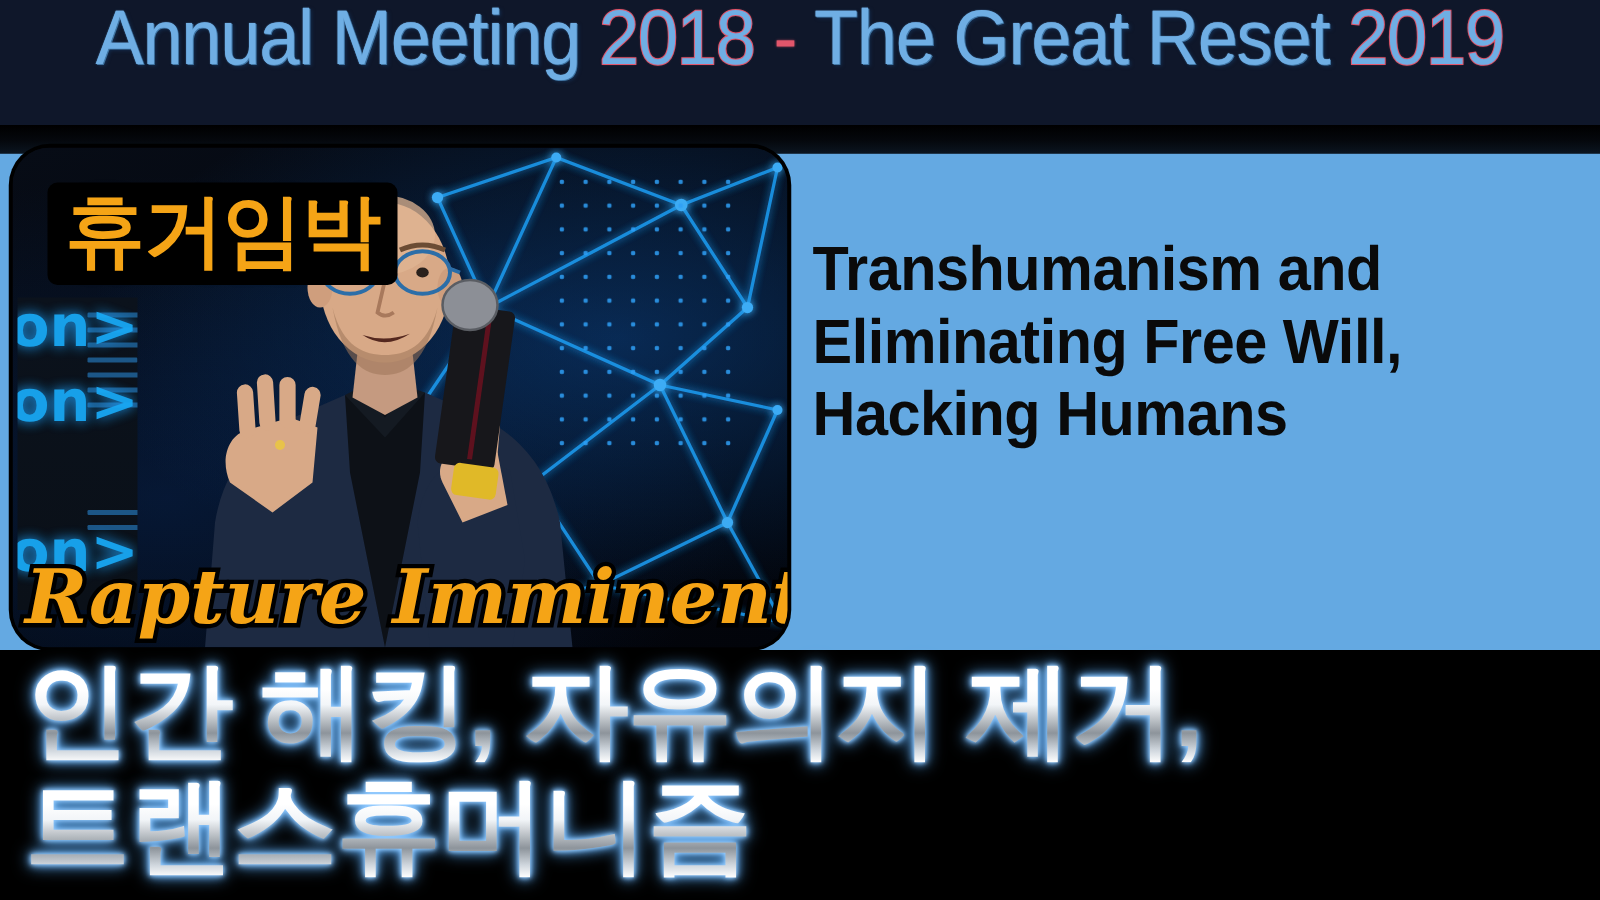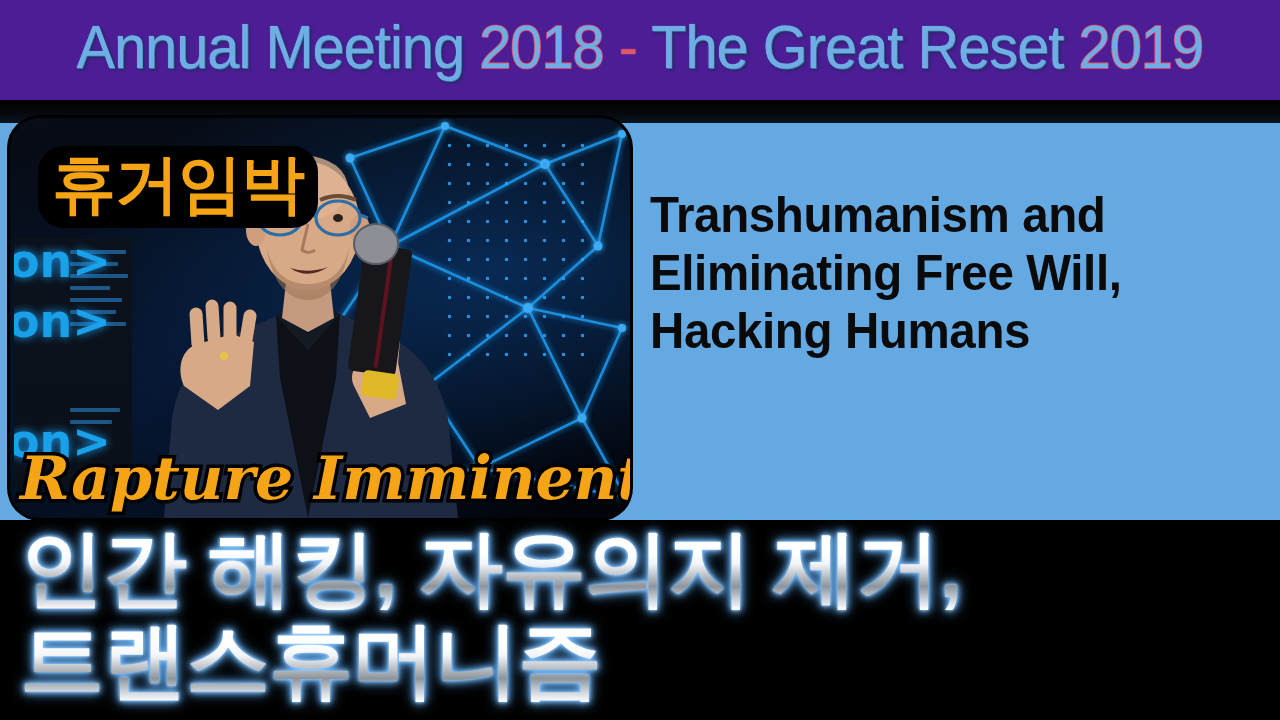--- a/index.html
+++ b/index.html
@@ -5,22 +5,22 @@
   html,body{margin:0;padding:0;background:#000;}
   body{
     width:1280px;height:720px;overflow:hidden;position:relative;
     font-family:"Liberation Sans","DejaVu Sans",sans-serif;
     background:#000;
   }
 
   
   #title-bar{
     position:absolute;left:0;top:0;width:1280px;height:100px;
-    background:#4c1d95;
-    display:flex;align-items:center;justify-content:center;
+    background:#0f172a;
+    display:flex;justify-content:center;
     white-space:nowrap;
   }
   #title-line{
     font-size:62px;font-weight:400;
     letter-spacing:-1px;
     transform:scaleX(0.93);
     transform-origin:center center;
     line-height:1;
     padding-bottom:6px;
   }
@@ -80,21 +80,21 @@
   
   .dots{
     position:absolute;left:430px;top:18px;width:150px;height:230px;
     background-image:radial-gradient(#2f9ff5 1.6px, rgba(0,0,0,0) 2.1px);
     background-size:19px 19px;
     opacity:.85;
     filter:blur(.3px);
   }
   
   .code-screen{
-    position:absolute;left:4px;top:120px;width:118px;height:250px;
+    position:absolute;left:4px;top:120px;width:96px;height:250px;
     background:linear-gradient(180deg,#0b121c 0%,#0a1018 100%);
     overflow:hidden;
   }
   .code-line{
     position:absolute;height:4px;border-radius:1px;
     background:#2b8fe0;opacity:.55;
   }
   .big-glyph{
     position:absolute;color:#19a9f5;font-weight:700;
     font-family:"DejaVu Sans",sans-serif;
@@ -105,21 +105,21 @@
   .figure{position:absolute;left:148px;top:0;width:330px;height:400px;}
 
   
   #overlay-korean{
     position:absolute;left:28px;top:28px;
     color:#F5A416;
     font-size:64px;font-weight:700;line-height:1;
     letter-spacing:-1px;
     padding:6px 14px 12px 14px;
     background:#000;
-    border-radius:26px;
+    border-radius:8px;
     text-shadow:0 0 6px #000,0 0 12px #000;
     -webkit-text-stroke:0px #000;
     z-index:5;
   }
   
   #overlay-rapture{
     position:absolute;left:10px;bottom:8px;
     color:#F5A416;
     font-family:"DejaVu Serif","Liberation Serif",serif;
     font-style:italic;font-weight:700;

